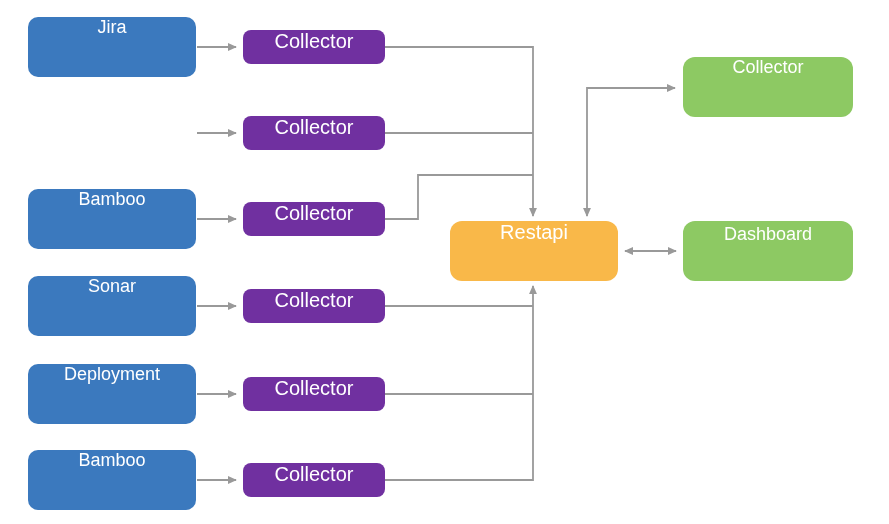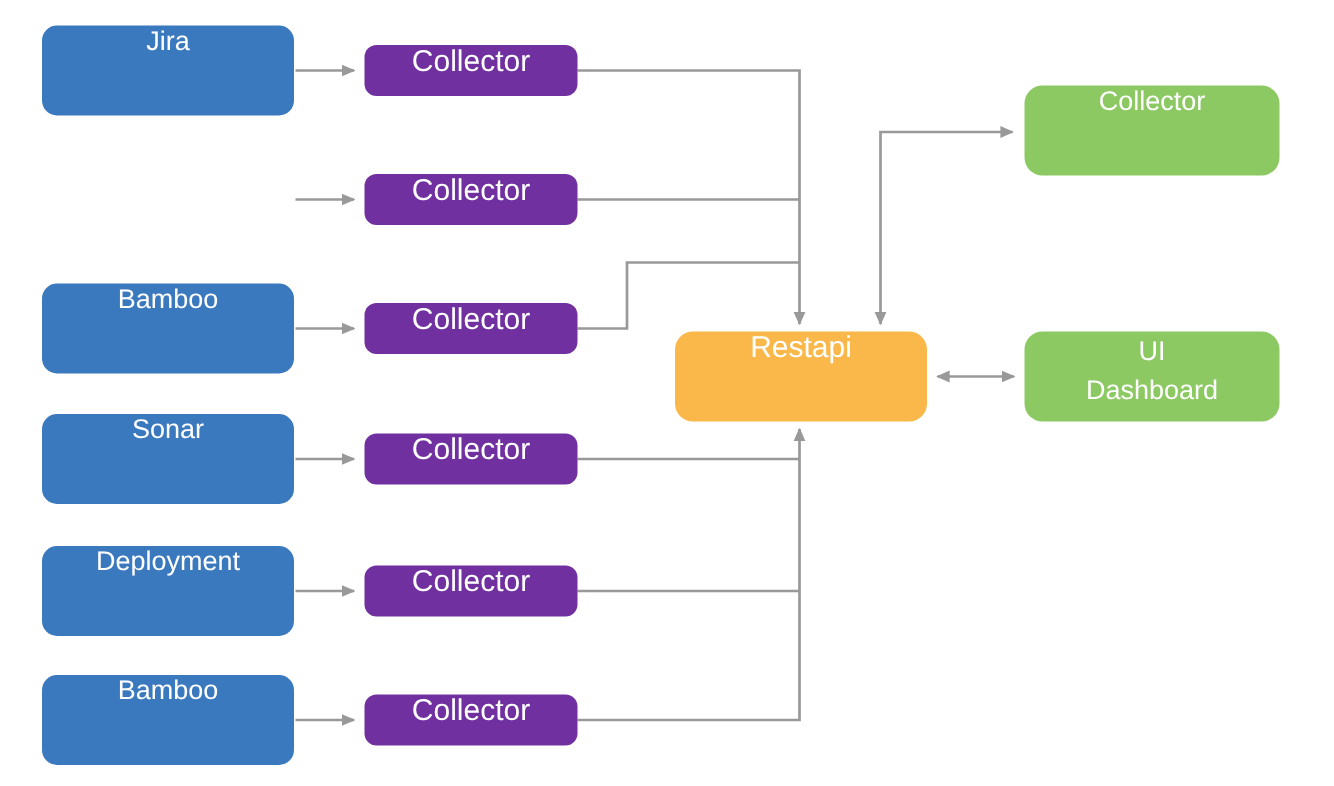--- a/index.html
+++ b/index.html
@@ -111,18 +111,17 @@
 
   <div class="node restapi">
     <span>Restapi</span>
   </div>
 
   <div class="node out" style="top:57px">
     <span>Collector</span>
   </div>
   <div class="node out" style="top:221px">
     <span class="stack">
-      <span>UI</span>
       <span>Dashboard</span>
     </span>
   </div>
 
 </div>
 
 </body></html>

